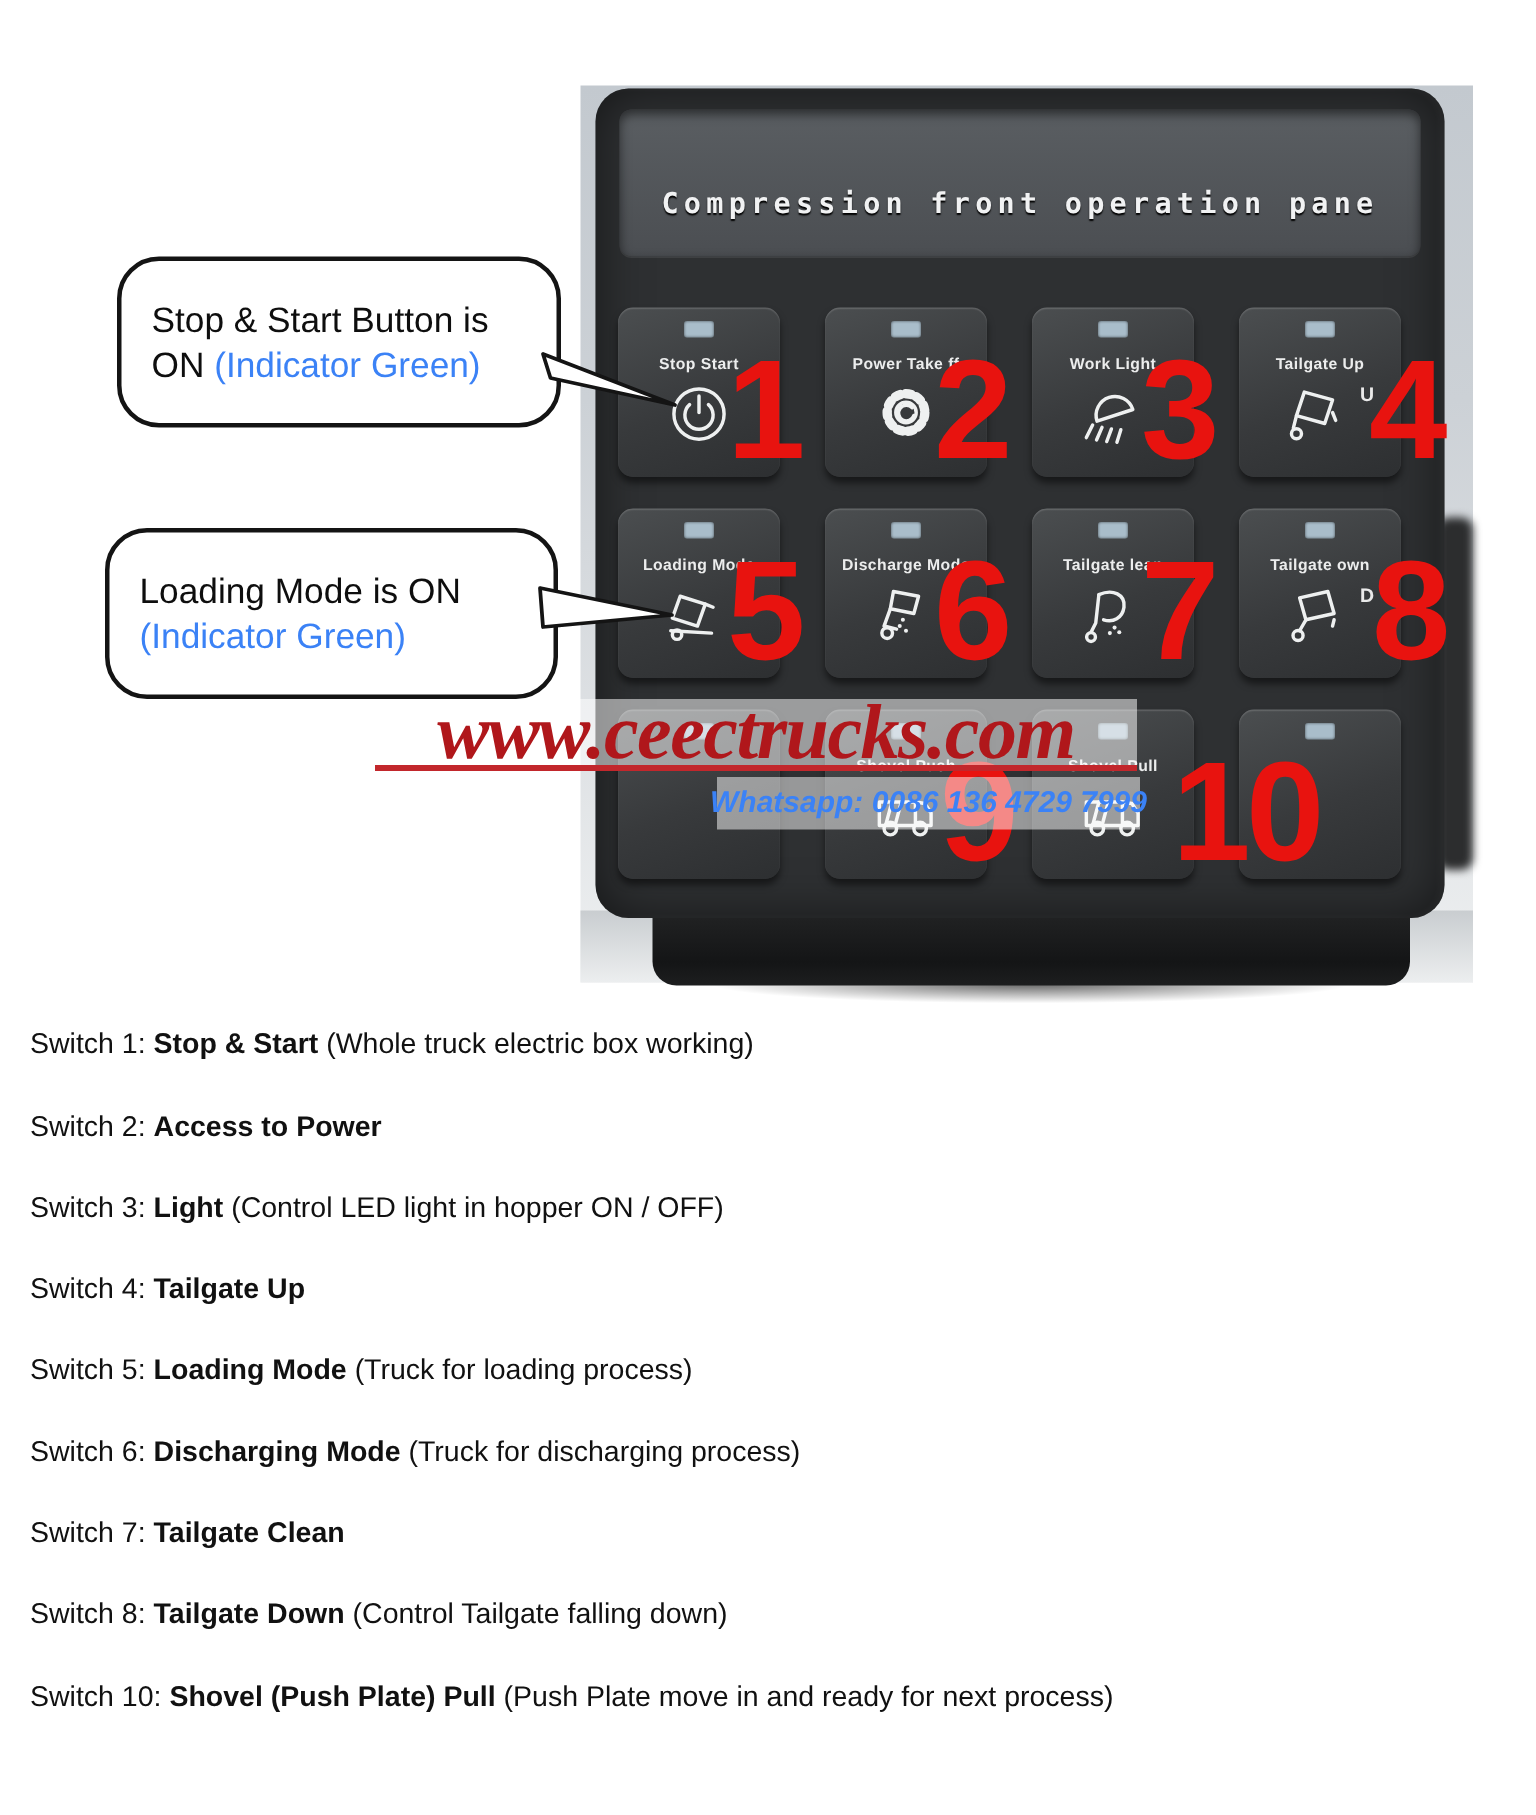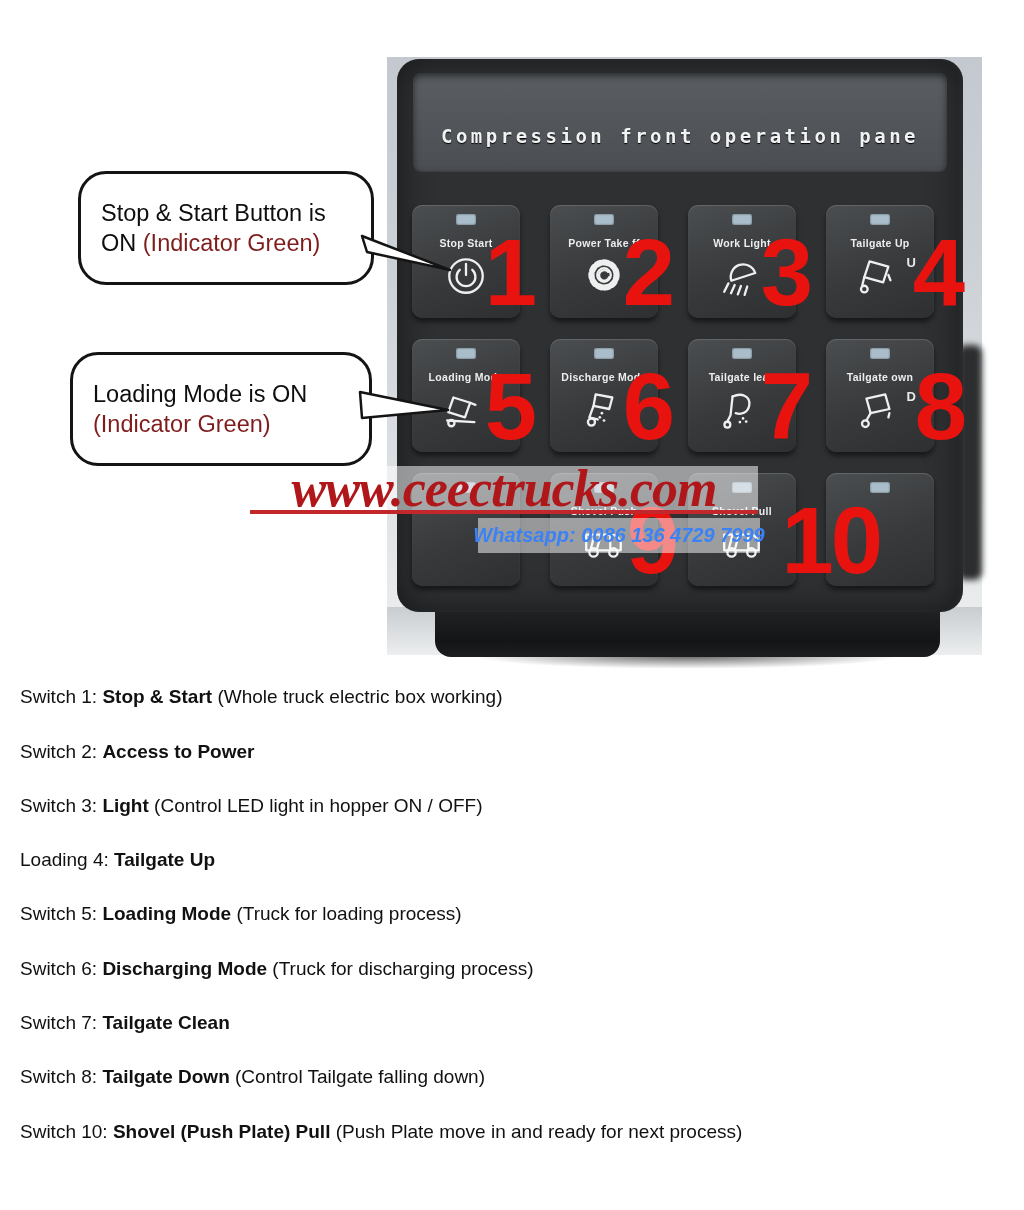--- a/index.html
+++ b/index.html
@@ -44,21 +44,21 @@
   .num{position:absolute;top:30px;right:-14px;font-size:94px;line-height:.8;font-weight:800;
        color:#e8130f;letter-spacing:-3px;z-index:5;}
   .pbtn:nth-child(4) .num{right:-28px;}
   .pbtn:nth-child(8) .num{right:-30px;}
   .pbtn:nth-child(10) .num{right:-18px;}
   .pbtn:nth-child(11) .num{right:-84px;}
 
   
   .callout{position:absolute;background:#fff;border:3px solid #141414;border-radius:28px;
            padding:24px 20px;font-size:23.5px;line-height:30px;color:#0e0e0e;z-index:9;}
-  .callout .green{color:#7f1d1d;}
+  .callout .green{color:#3b82f6;}
   #callout1{left:78px;top:171px;width:250px;}
   #callout2{left:70px;top:352px;width:256px;}
   .tail{position:absolute;z-index:9;}
   .tail polygon{fill:#ffffff;stroke:#141414;stroke-width:2.5;stroke-linejoin:round;}
 
   
   .watermark{position:absolute;left:250px;top:466px;width:508px;height:48px;z-index:8;
         display:flex;align-items:center;justify-content:center;background:rgba(255,255,255,.52);
         border-bottom:4px solid #c2272c;box-sizing:border-box;}
   .watermark-text{font-family:"Liberation Serif",serif;font-weight:bold;font-style:italic;
@@ -263,21 +263,21 @@
       <span>Switch 2: </span>
       <span class="sw-name">Access to Power</span>
       <span></span>
     </div>
   <div class="switch-line">
       <span>Switch 3: </span>
       <span class="sw-name">Light</span>
       <span> (Control LED light in hopper ON / OFF)</span>
     </div>
   <div class="switch-line">
-      <span>Loading 4: </span>
+      <span>Switch 4: </span>
       <span class="sw-name">Tailgate Up</span>
     </div>
   <div class="switch-line">
       <span>Switch 5: </span>
       <span class="sw-name">Loading Mode</span>
       <span> (Truck for loading process)</span>
     </div>
   <div class="switch-line">
       <span>Switch 6: </span>
       <span class="sw-name">Discharging Mode</span>

